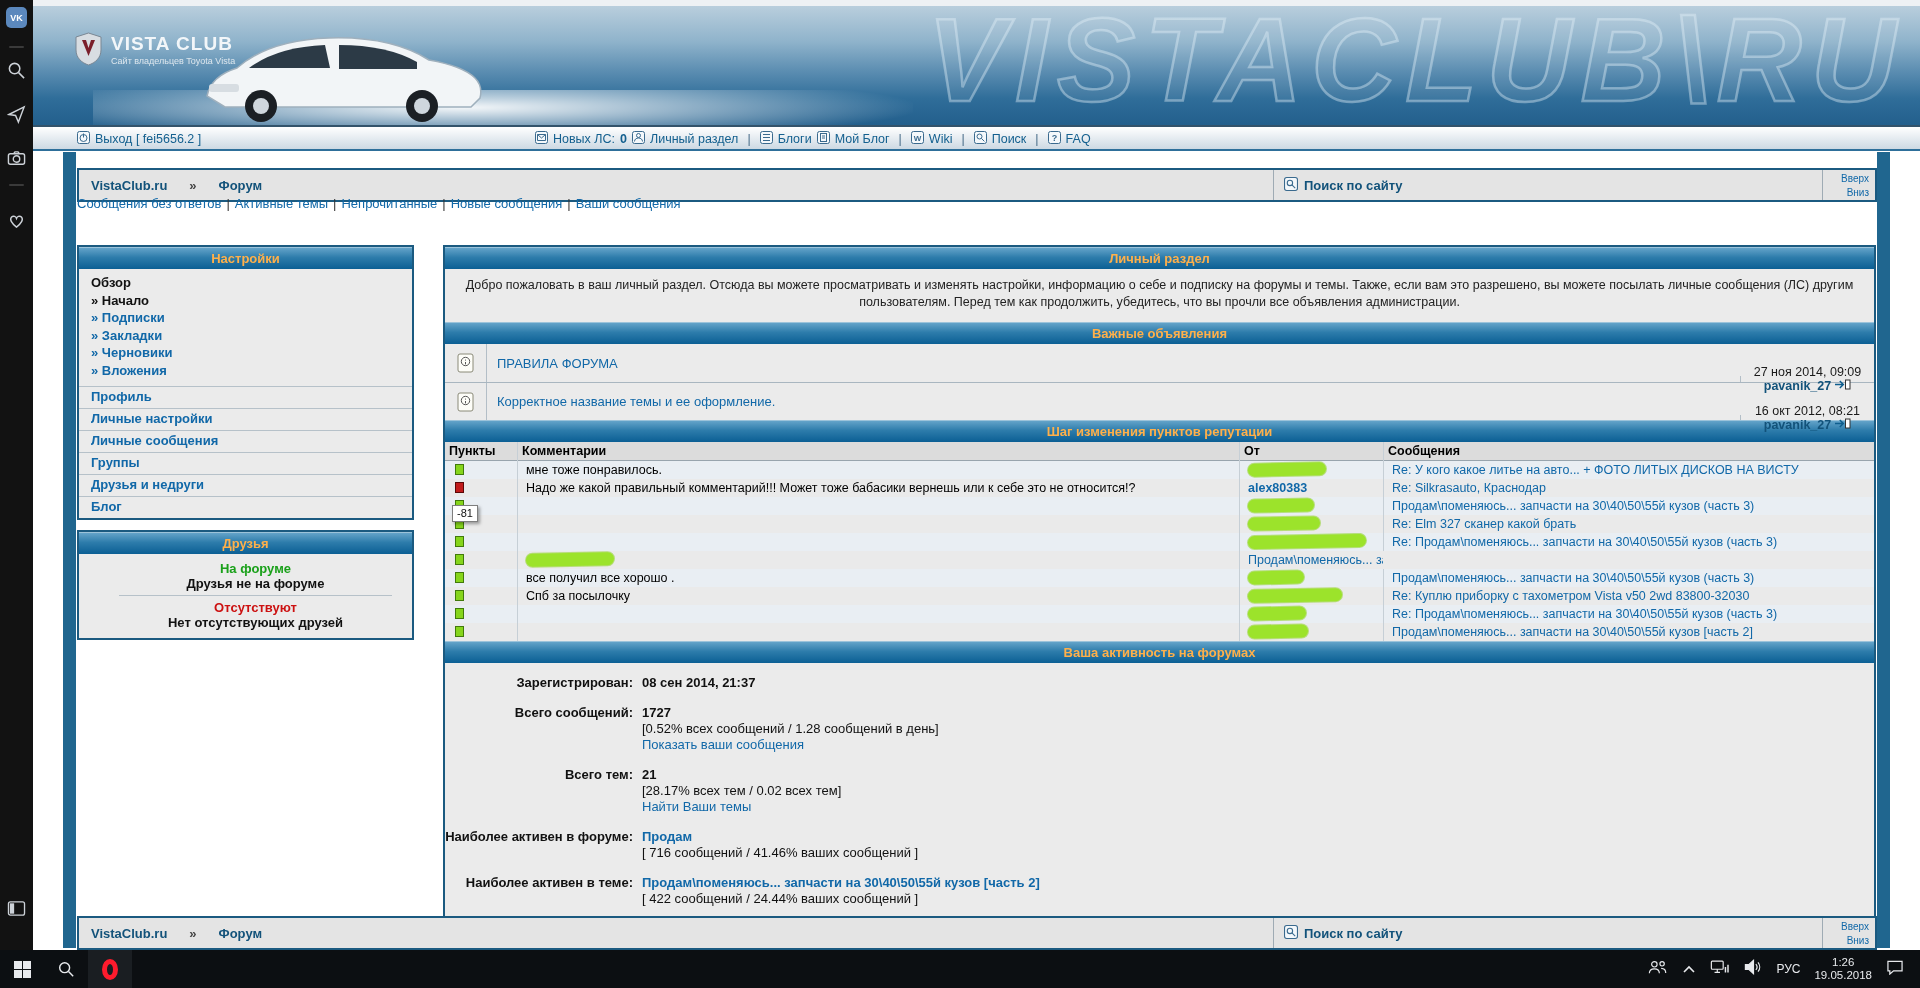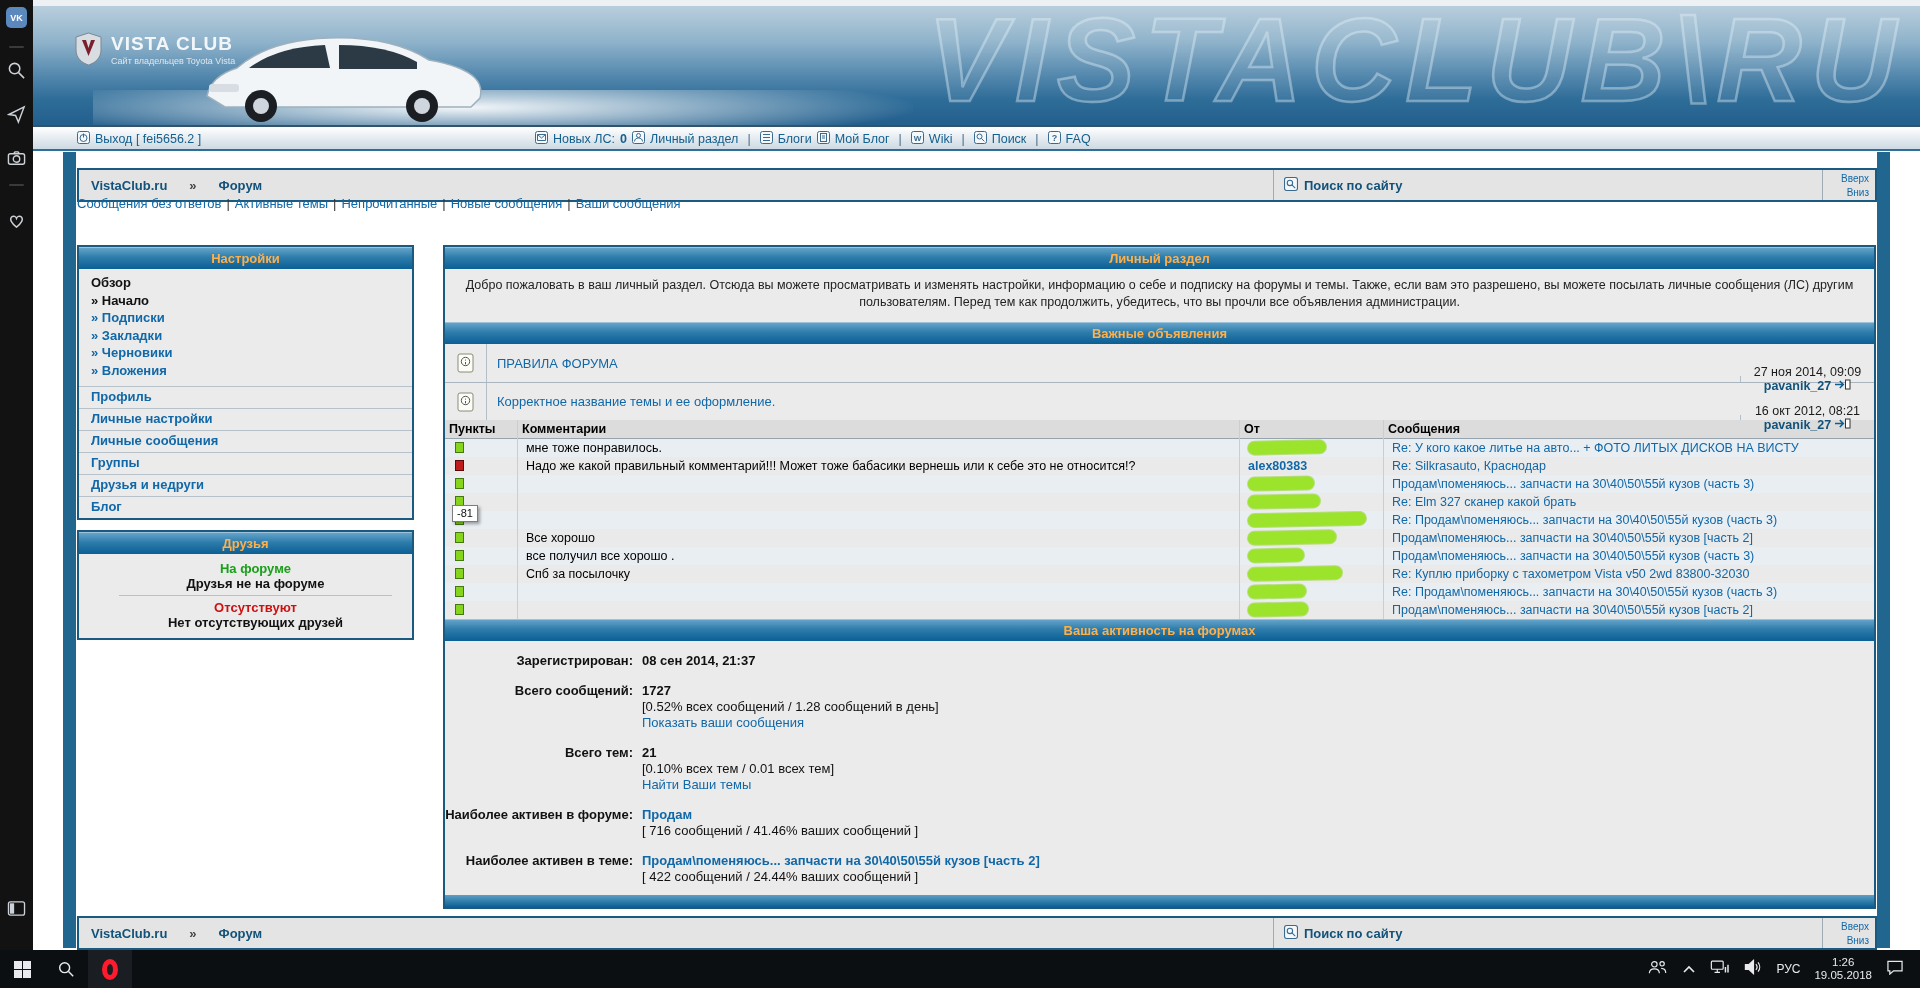--- a/index.html
+++ b/index.html
@@ -348,20 +348,21 @@
               <span>pavanik_27</span>
               <span><svg width="17" height="11" viewBox="0 0 17 11" fill="none">
                   <path d="M1 5.5h7.5M5.8 2l3.5 3.5L5.8 9" stroke="#0f5e8e" stroke-width="1.5"></path>
                   <rect x="11.5" y="1" width="4.5" height="9" fill="#fff" stroke="#333"></rect>
                 </svg></span>
             </div>
           </div>
         </div>
       </div>
 
+    <div class="bar">Шаг изменения пунктов репутации</div>
     <div class="rep-head" id="rep-head">
         <div>Пункты</div>
         <div>Комментарии</div>
         <div>От</div>
         <div>Сообщения</div>
       </div>
     <div id="rep-rows">
         <div class="rep-row">
           <div><span class="sq plus"></span></div>
           <div>мне тоже понравилось.</div>
@@ -387,21 +388,20 @@
           <div><a class="msg-link">Re: Elm 327 сканер какой брать</a></div>
         </div>
         <div class="rep-row">
           <div><span class="sq plus"></span></div>
           <div></div>
           <div><span class="blob" style="width:118px"></span></div>
           <div><a class="msg-link">Re: Продам\поменяюсь... запчасти на 30\40\50\55й кузов (часть 3)</a></div>
         </div>
         <div class="rep-row">
           <div><span class="sq plus"></span></div>
-          <div>Все хорошо</div>
           <div><span class="blob" style="width:88px"></span></div>
           <div><a class="msg-link">Продам\поменяюсь... запчасти на 30\40\50\55й кузов [часть 2]</a></div>
         </div>
         <div class="rep-row">
           <div><span class="sq plus"></span></div>
           <div>все получил все хорошо .</div>
           <div><span class="blob" style="width:56px"></span></div>
           <div><a class="msg-link">Продам\поменяюсь... запчасти на 30\40\50\55й кузов (часть 3)</a></div>
         </div>
         <div class="rep-row">
@@ -441,21 +441,21 @@
         <div class="act-line">
           <div class="act-lbl"></div>
           <div class="act-val alink">Показать ваши сообщения</div>
         </div>
         <div class="act-line group-start">
           <div class="act-lbl">Всего тем:</div>
           <div class="act-val bold">21</div>
         </div>
         <div class="act-line">
           <div class="act-lbl"></div>
-          <div class="act-val">[0.10% всех тем / 0.01 всех тем]</div>
+          <div class="act-val">[28.17% всех тем / 0.02 всех тем]</div>
         </div>
         <div class="act-line">
           <div class="act-lbl"></div>
           <div class="act-val alink">Найти Ваши темы</div>
         </div>
         <div class="act-line group-start">
           <div class="act-lbl">Наиболее активен в форуме:</div>
           <div class="act-val vlink">Продам</div>
         </div>
         <div class="act-line">

